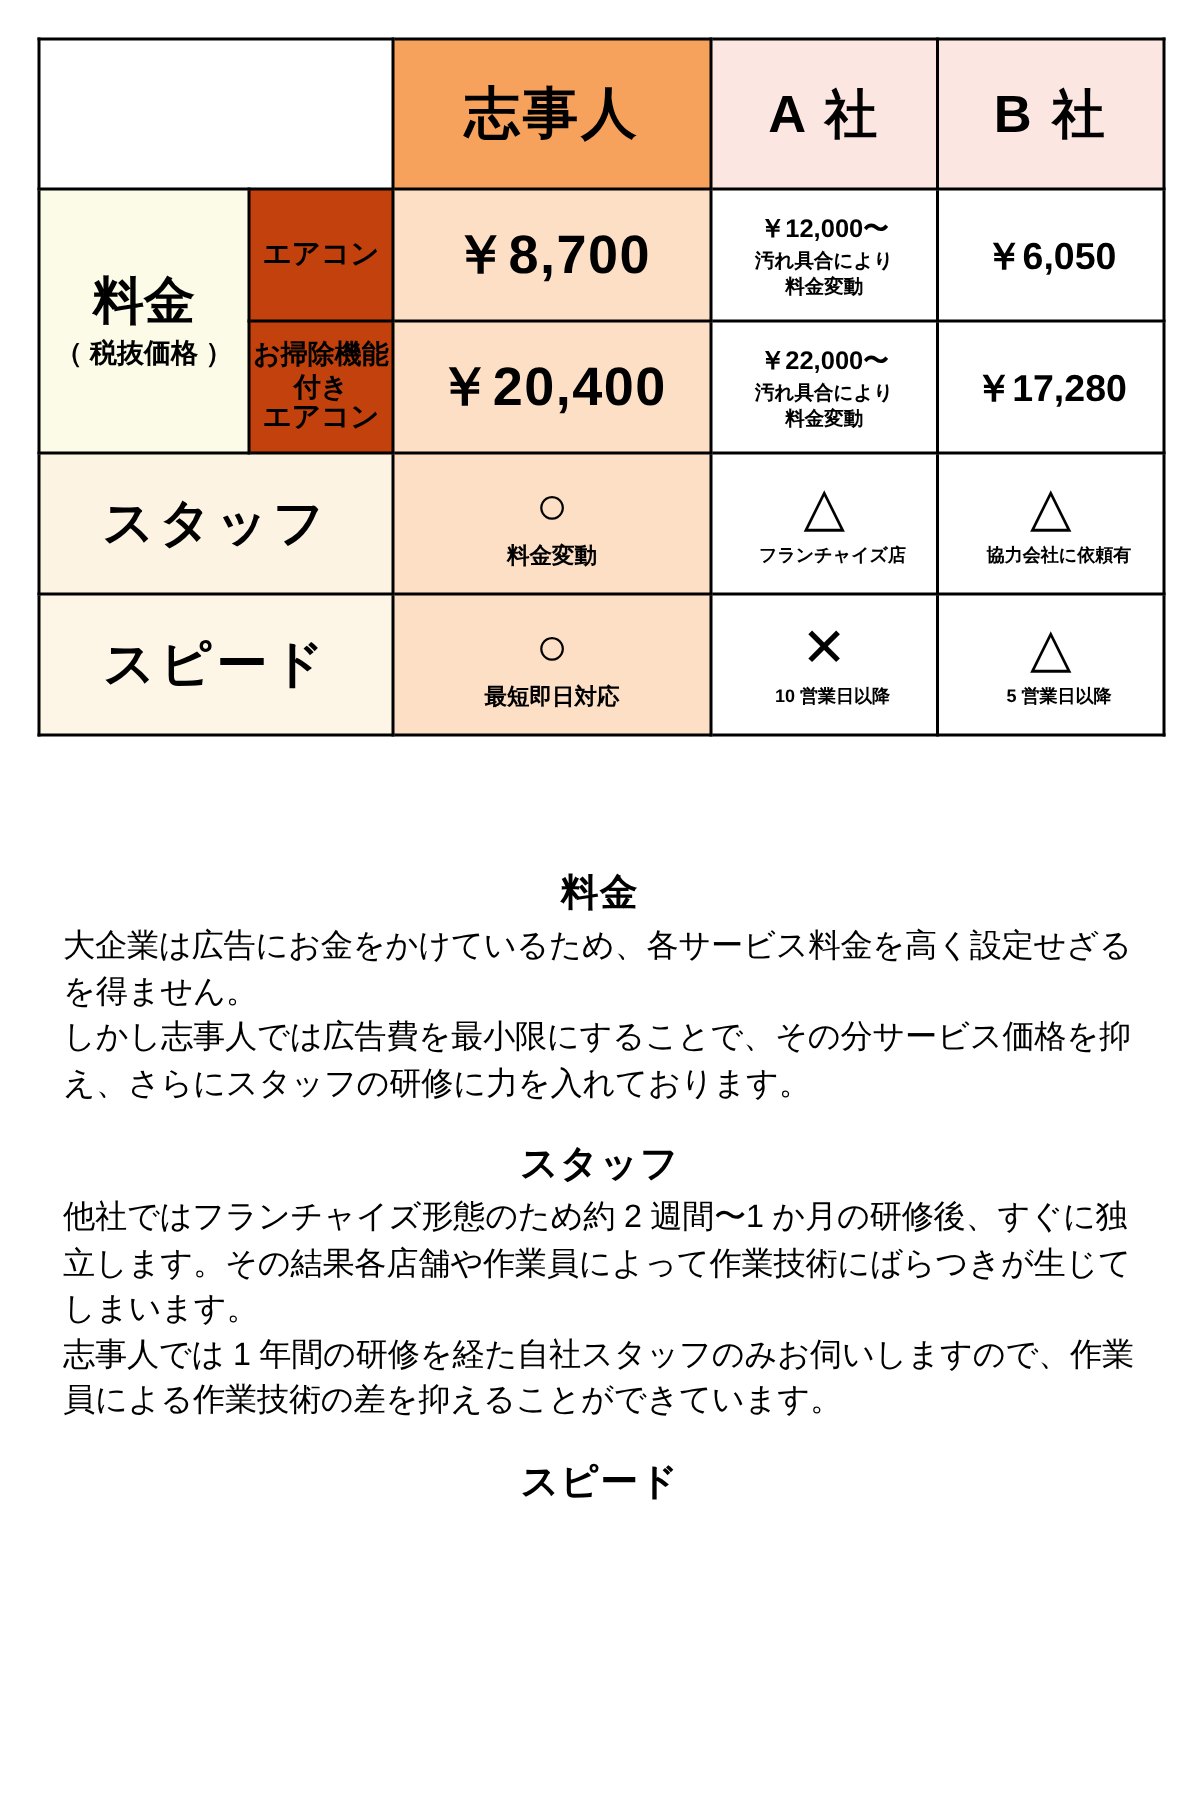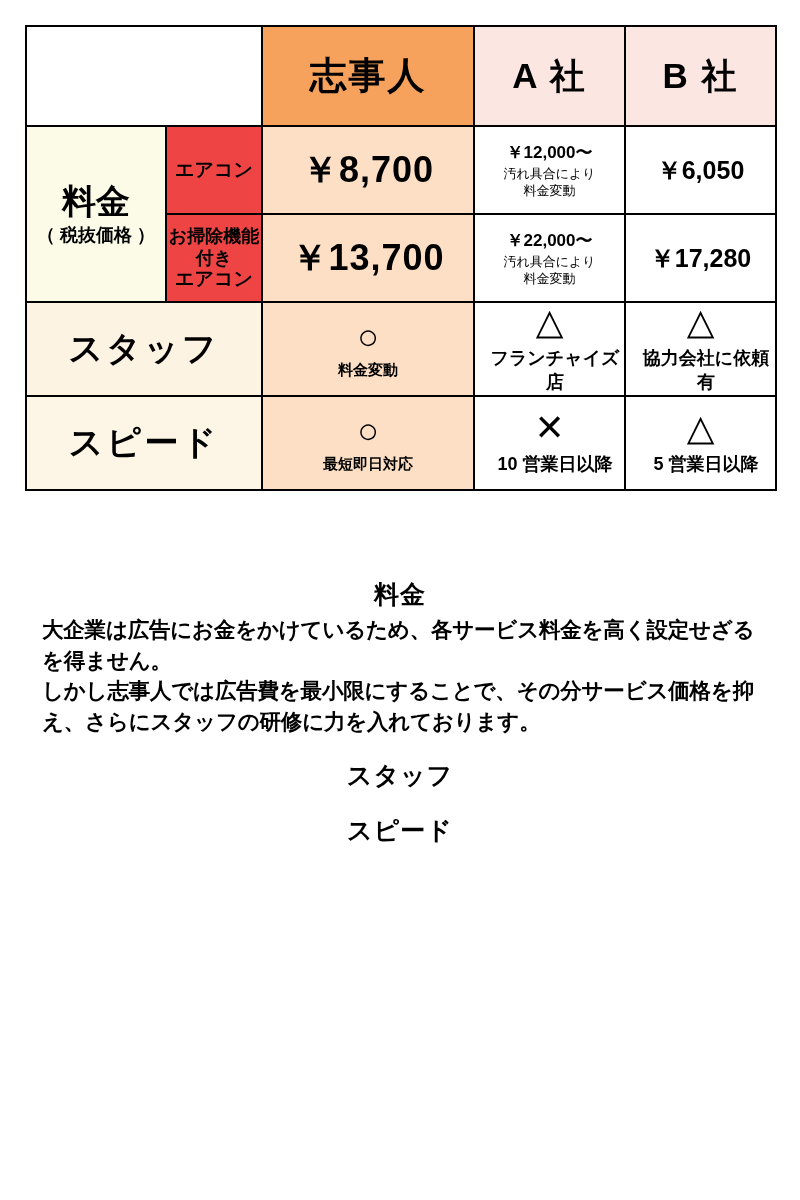--- a/index.html
+++ b/index.html
@@ -61,21 +61,21 @@
     line-height: 1.15;
   }
   .lbl-price .sub {
     display: block;
     font-size: 18px;
     font-weight: bold;
     margin-top: 4px;
     letter-spacing: 0px;
   }
   .lbl-sub {
-    background: #ef4444;
+    background: #c2410c;
     font-size: 19px;
     font-weight: bold;
     line-height: 1.1;
   }
   .lbl-sub .tiny {
     display: block;
     font-size: 18px;
     font-weight: bold;
     line-height: 1.2;
   }
@@ -108,21 +108,21 @@
   }
   .other-cell .amt {
     font-size: 17px;
     font-weight: bold;
     display: block;
     letter-spacing: 0px;
   }
   .other-cell .note {
     display: block;
     font-size: 13px;
-    font-weight: normal;
+    font-weight: bold;
     line-height: 1.25;
     margin-top: 2px;
   }
   .other-cell .amt-only {
     font-size: 25px;
     font-weight: bold;
   }
 
   .mark-cell { height: 92px; }
   .mark {
@@ -133,42 +133,42 @@
   }
   .mark.circle { font-size: 36px; }
   .mark.tri    { font-size: 36px; }
   .mark.cross  { font-size: 36px; }
   .mark-note {
     display: block;
     font-size: 15px;
     font-weight: bold;
     margin-top: 6px;
   }
-  .mark-note.small { font-size: 18px; margin-left: 11px; }
+  .mark-note.small { font-size: 12px; margin-left: 11px; }
 
   
   .sections {
     position: absolute;
     left: 0;
     top: 578px;
     width: 800px;
   }
   .section { margin-bottom: 22px; }
   .section h2 {
     margin: 0 0 4px 0;
     text-align: center;
     font-size: 25px;
     font-weight: bold;
     letter-spacing: 1px;
   }
   .section p {
     margin: 0;
     padding: 0 38px 0 42px;
     font-size: 21.5px;
-    font-weight: bold;
+    font-weight: normal;
     line-height: 1.42;
     letter-spacing: -0.2px;
     text-align: left;
   }
   .sec-speed h2 { margin-bottom: 6px; }
 </style>
 </head>
 <body>
 
 <div class="table-wrap">
@@ -205,21 +205,21 @@
         <td class="other-cell">
           <span class="amt-only">￥6,050</span>
         </td>
       </tr>
 
       <tr>
         <td class="lbl-sub">
           <span class="tiny">お掃除機能付き</span>
           <span>エアコン</span>
         </td>
-        <td class="own-cell price">￥13,700</td>
+        <td class="own-cell price">￥20,400</td>
         <td class="other-cell">
           <span class="amt">￥22,000〜</span>
           <span class="note">
             <span>汚れ具合により</span><br>
             <span>料金変動</span>
           </span>
         </td>
         <td class="other-cell">
           <span class="amt-only">￥17,280</span>
         </td>
@@ -260,17 +260,18 @@
   </table>
 </div>
 
 <div class="sections">
   <div class="section sec-price">
     <h2>料金</h2>
     <p>大企業は広告にお金をかけているため、各サービス料金を高く設定せざるを得ません。<br>しかし志事人では広告費を最小限にすることで、その分サービス価格を抑え、さらにスタッフの研修に力を入れております。</p>
   </div>
   <div class="section sec-staff">
     <h2>スタッフ</h2>
+    <p>他社ではフランチャイズ形態のため約 2 週間〜1 か月の研修後、すぐに独立します。その結果各店舗や作業員によって作業技術にばらつきが生じてしまいます。<br>志事人では 1 年間の研修を経た自社スタッフのみお伺いしますので、作業員による作業技術の差を抑えることができています。</p>
   </div>
   <div class="section sec-speed">
     <h2>スピード</h2>
   </div>
 </div>
 
 </body></html>

